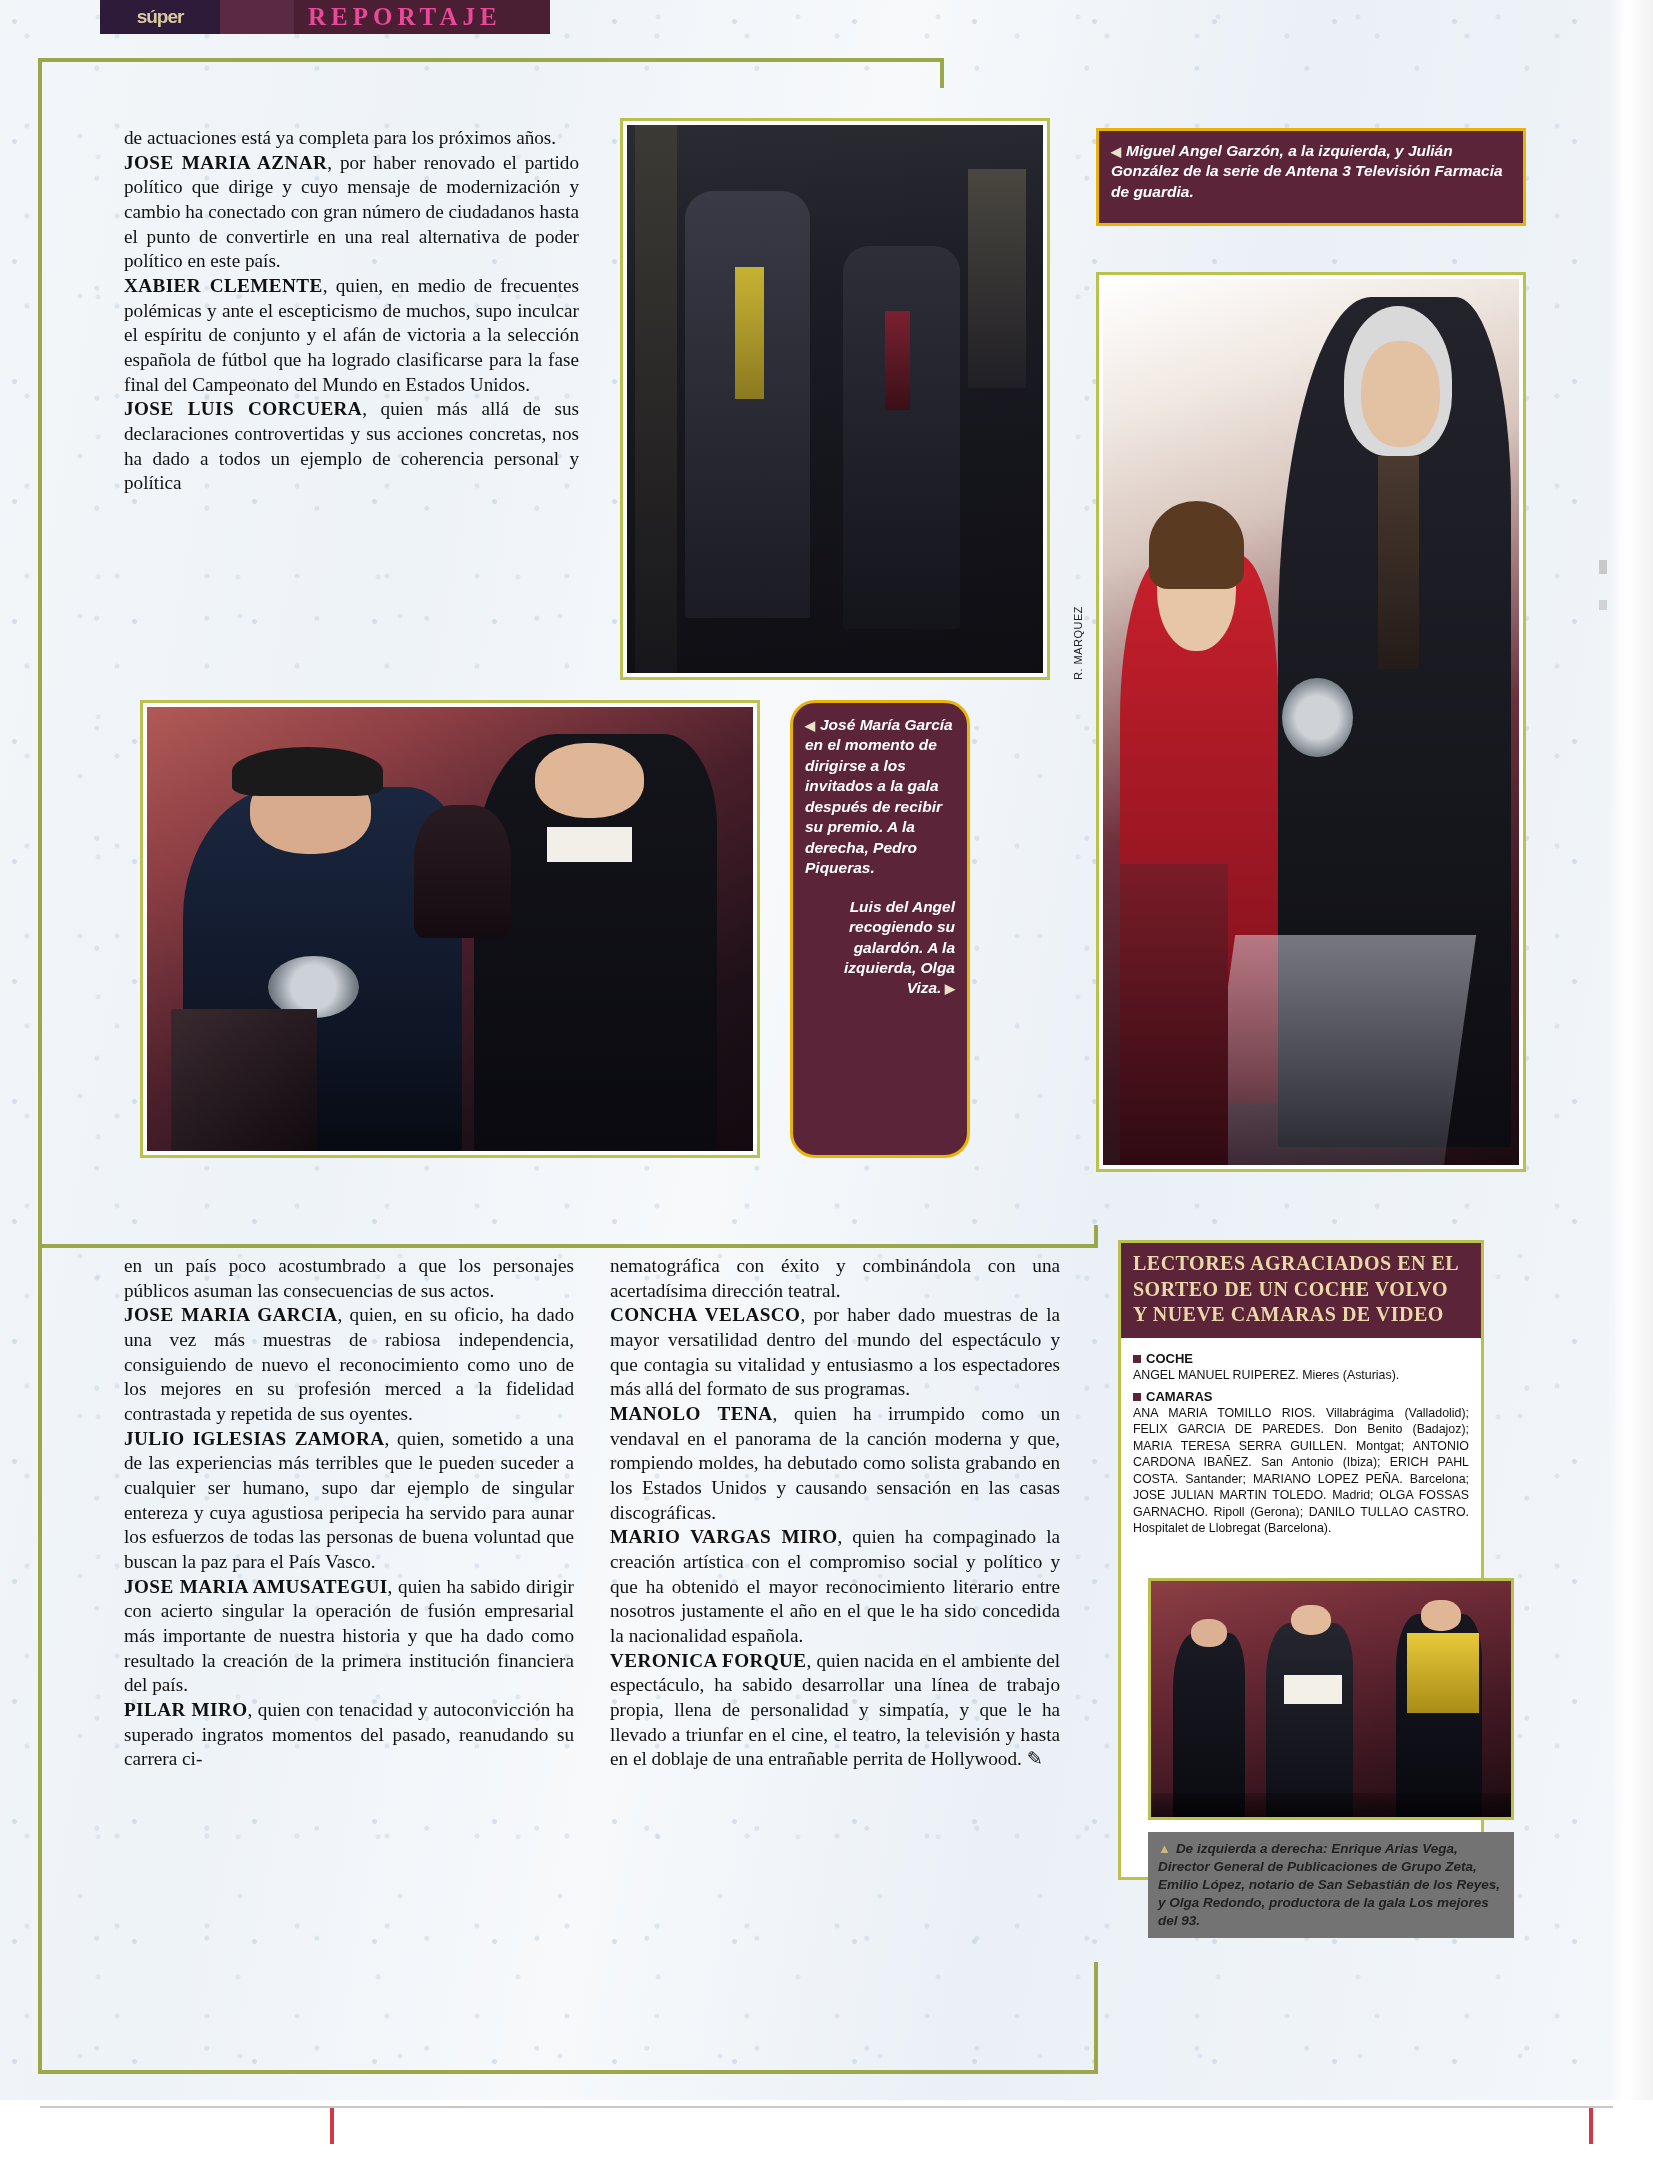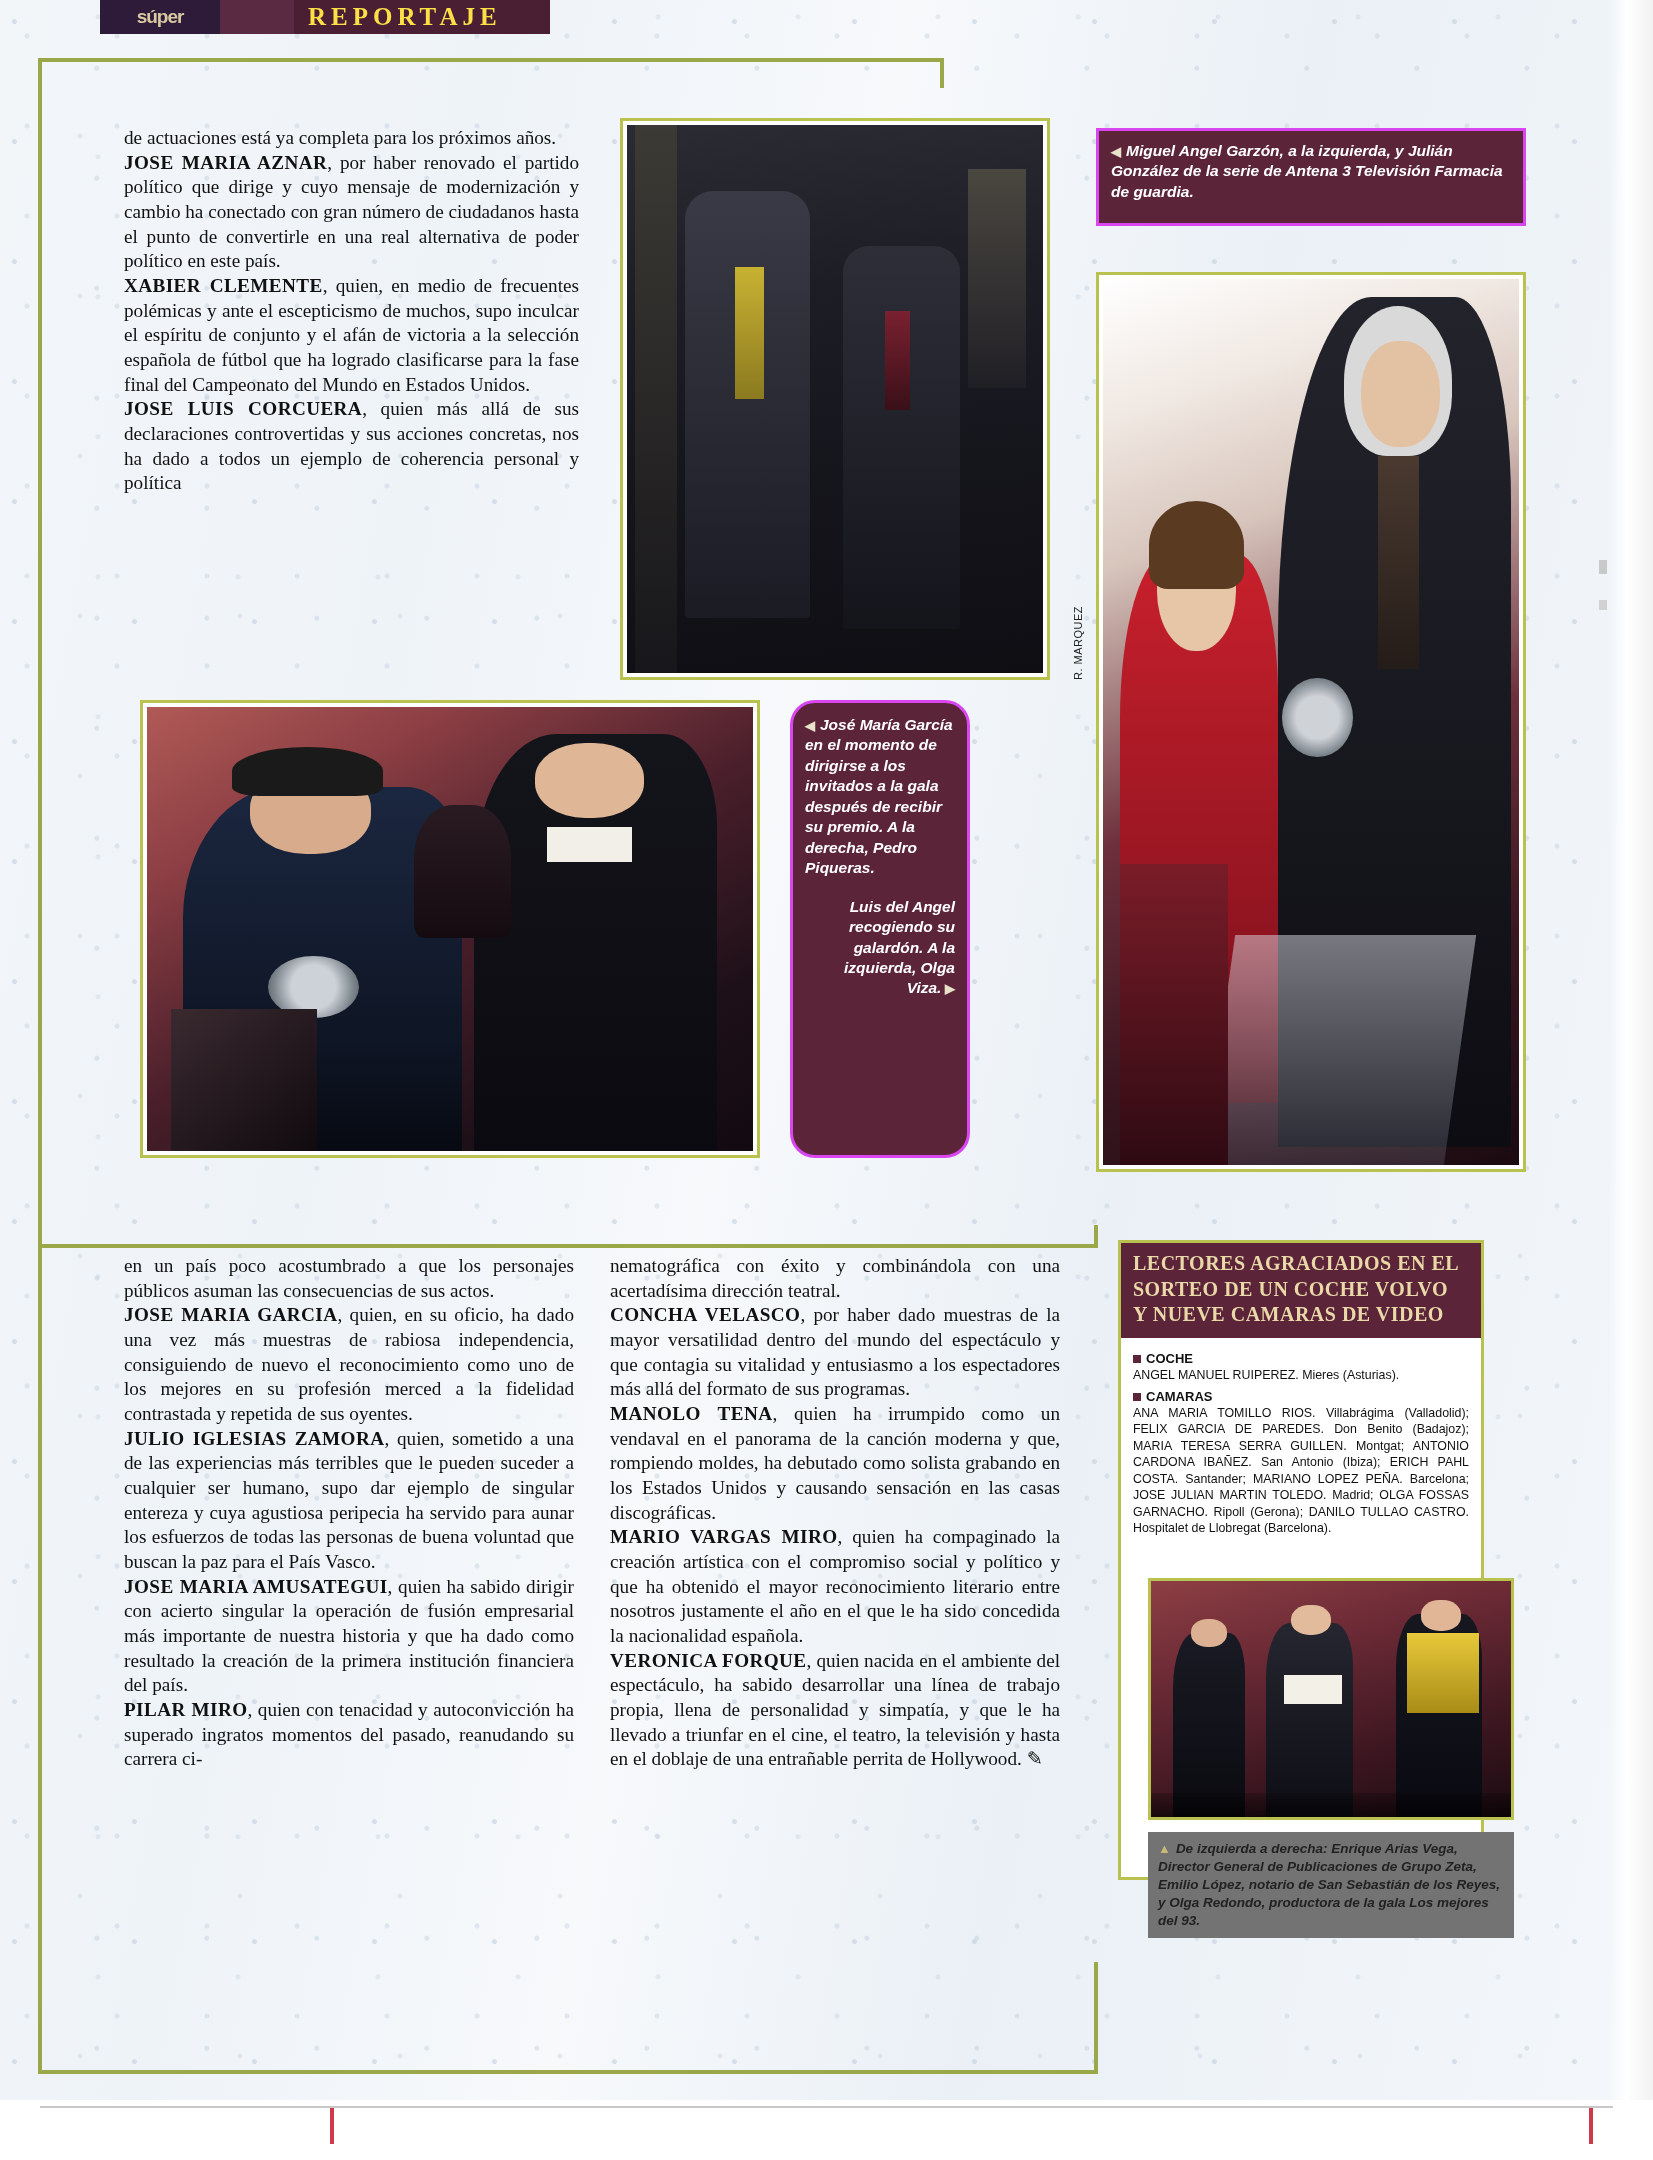--- a/index.html
+++ b/index.html
@@ -51,21 +51,21 @@
     align-items: center;
     justify-content: center;
     letter-spacing: -1px;
   }
   .header-sep {
     width: 74px;
     height: 34px;
     background: #5a2a42;
   }
   .header-title {
-    color: #fde047;
+    color: #ec4899;
     font-family: "Liberation Serif", serif;
     font-weight: bold;
     font-size: 25px;
     letter-spacing: 5px;
     padding-left: 14px;
   }
 
   
   .frame-line {
     position: absolute;
@@ -100,21 +100,21 @@
     width: 100%;
     height: 100%;
     overflow: hidden;
     position: relative;
   }
 
   
   .caption-box {
     position: absolute;
     background: #5c2439;
-    border: 3px solid #d946ef;
+    border: 3px solid #eab308;
     box-sizing: border-box;
     color: #ffffff;
     font-family: "Liberation Sans", sans-serif;
     font-style: italic;
     font-weight: bold;
     font-size: 15.5px;
     line-height: 1.32;
     padding: 10px 12px;
   }
   .tri-left::before {

